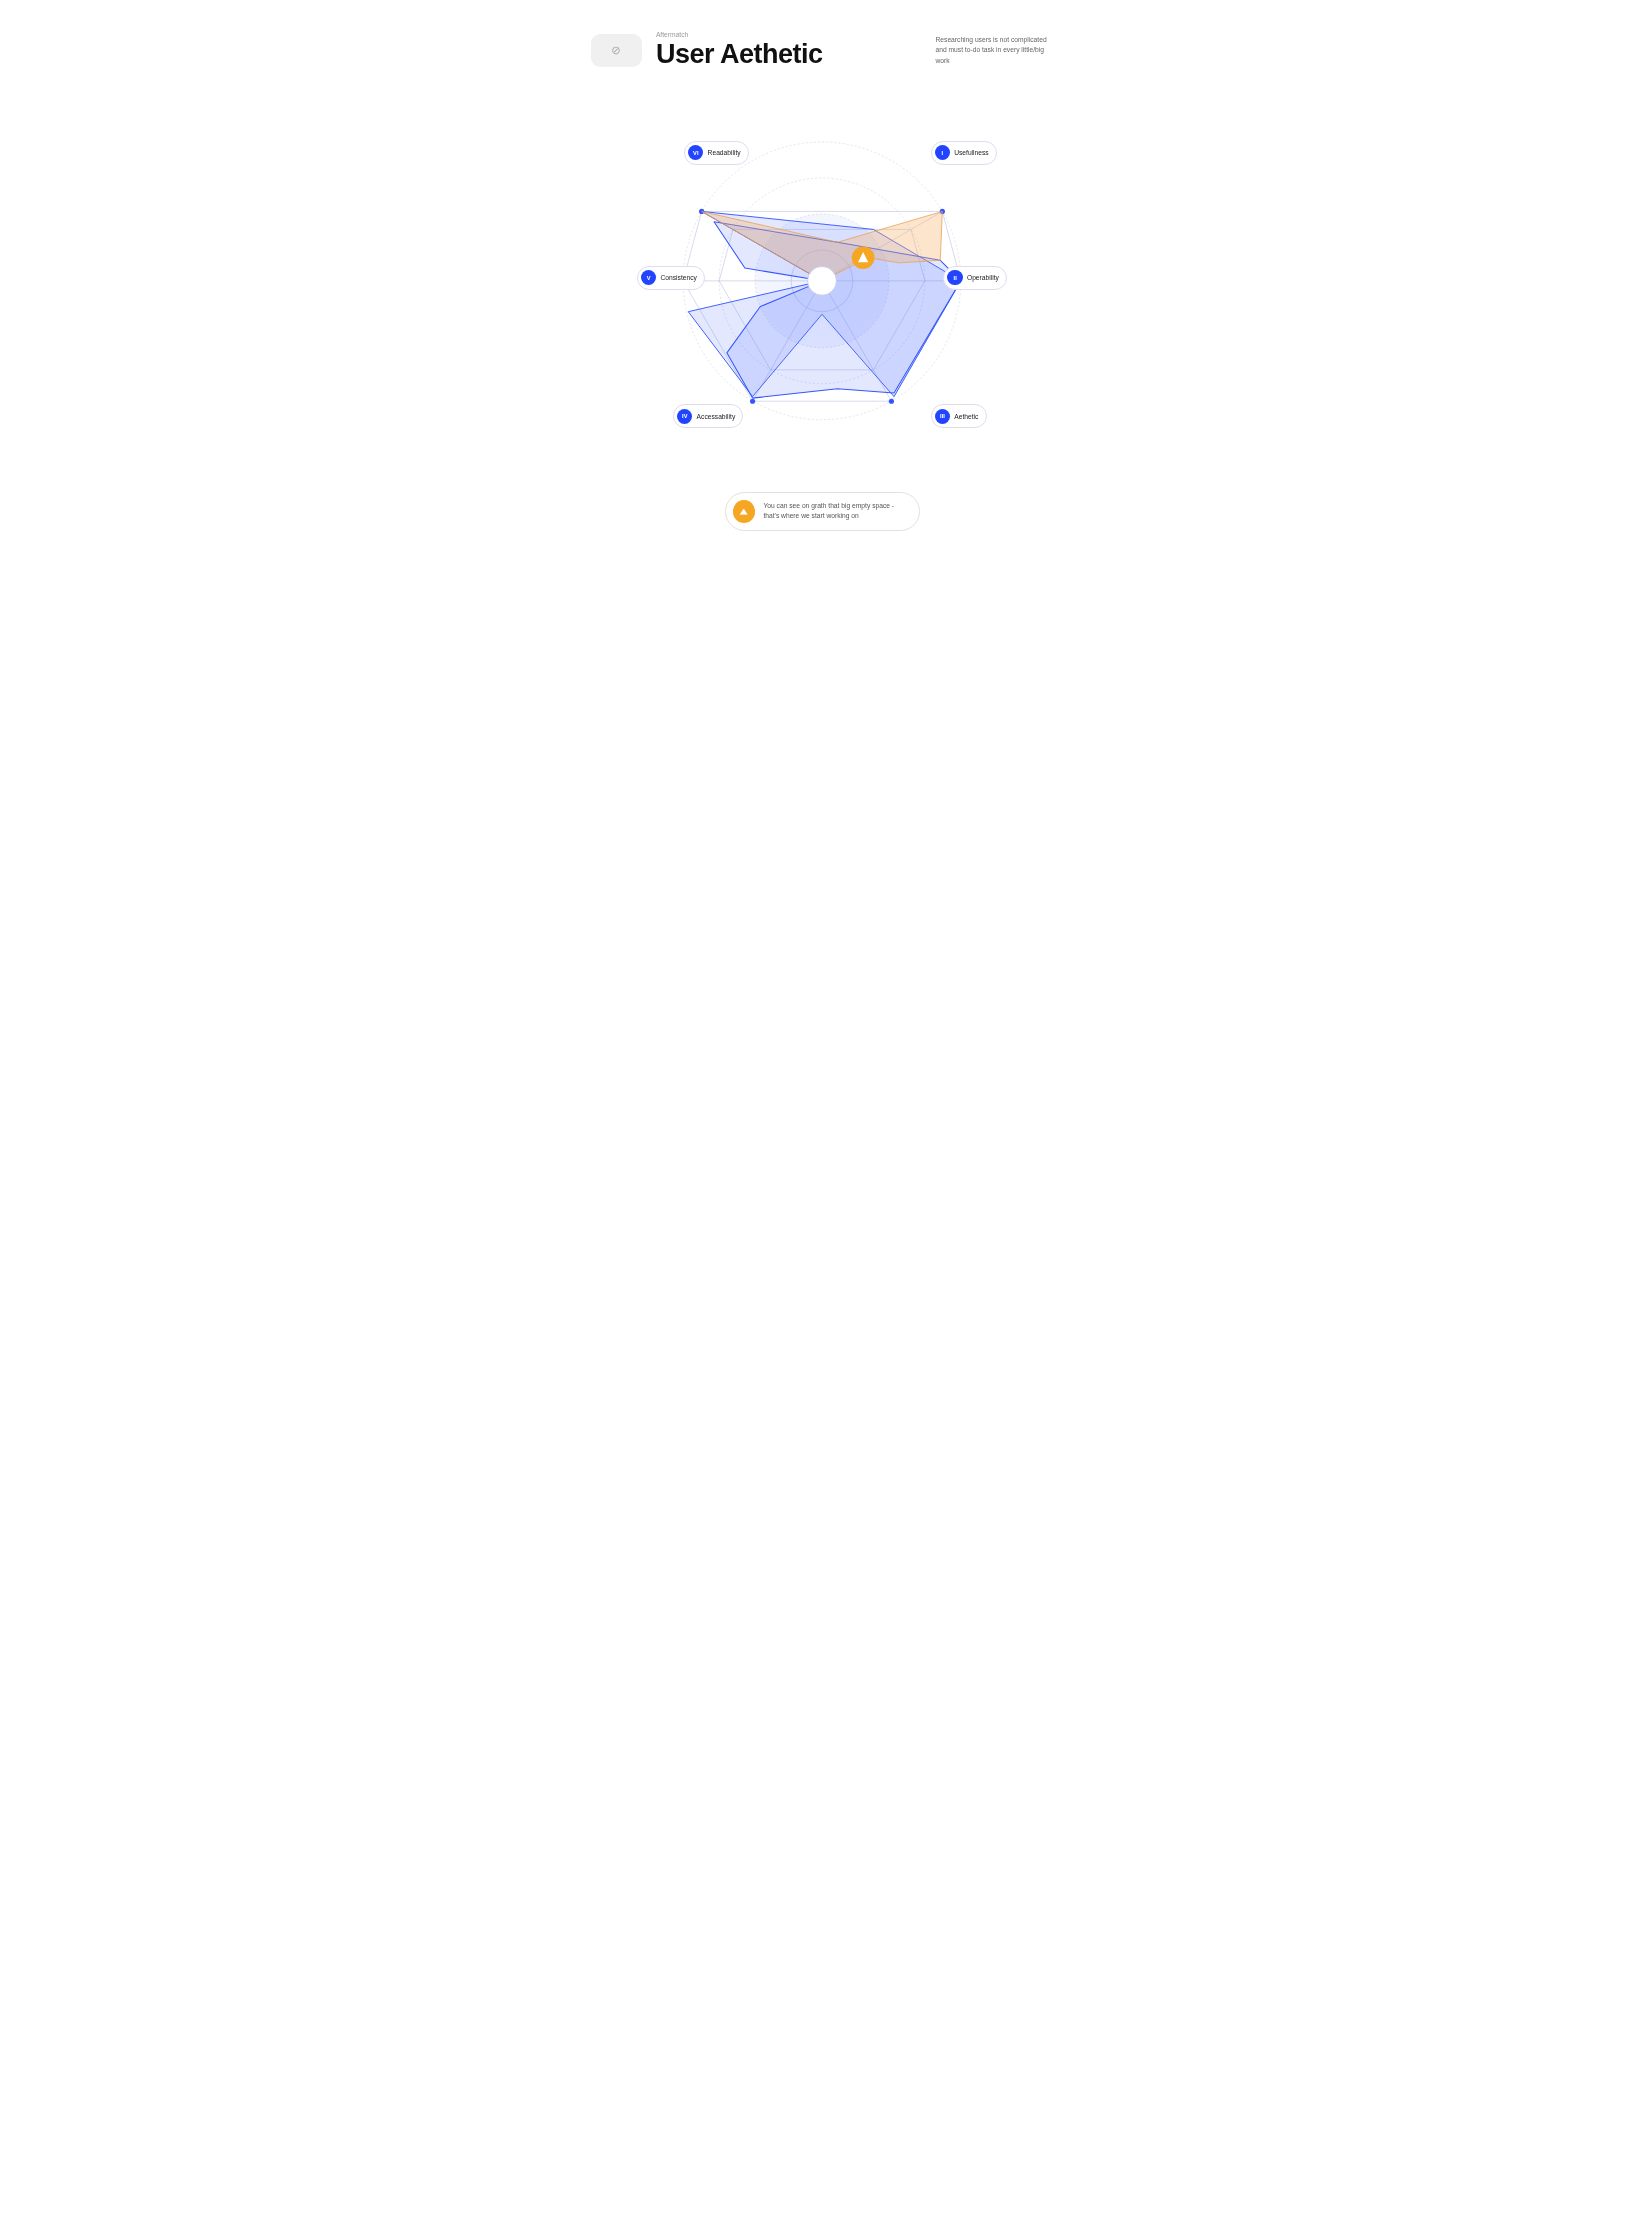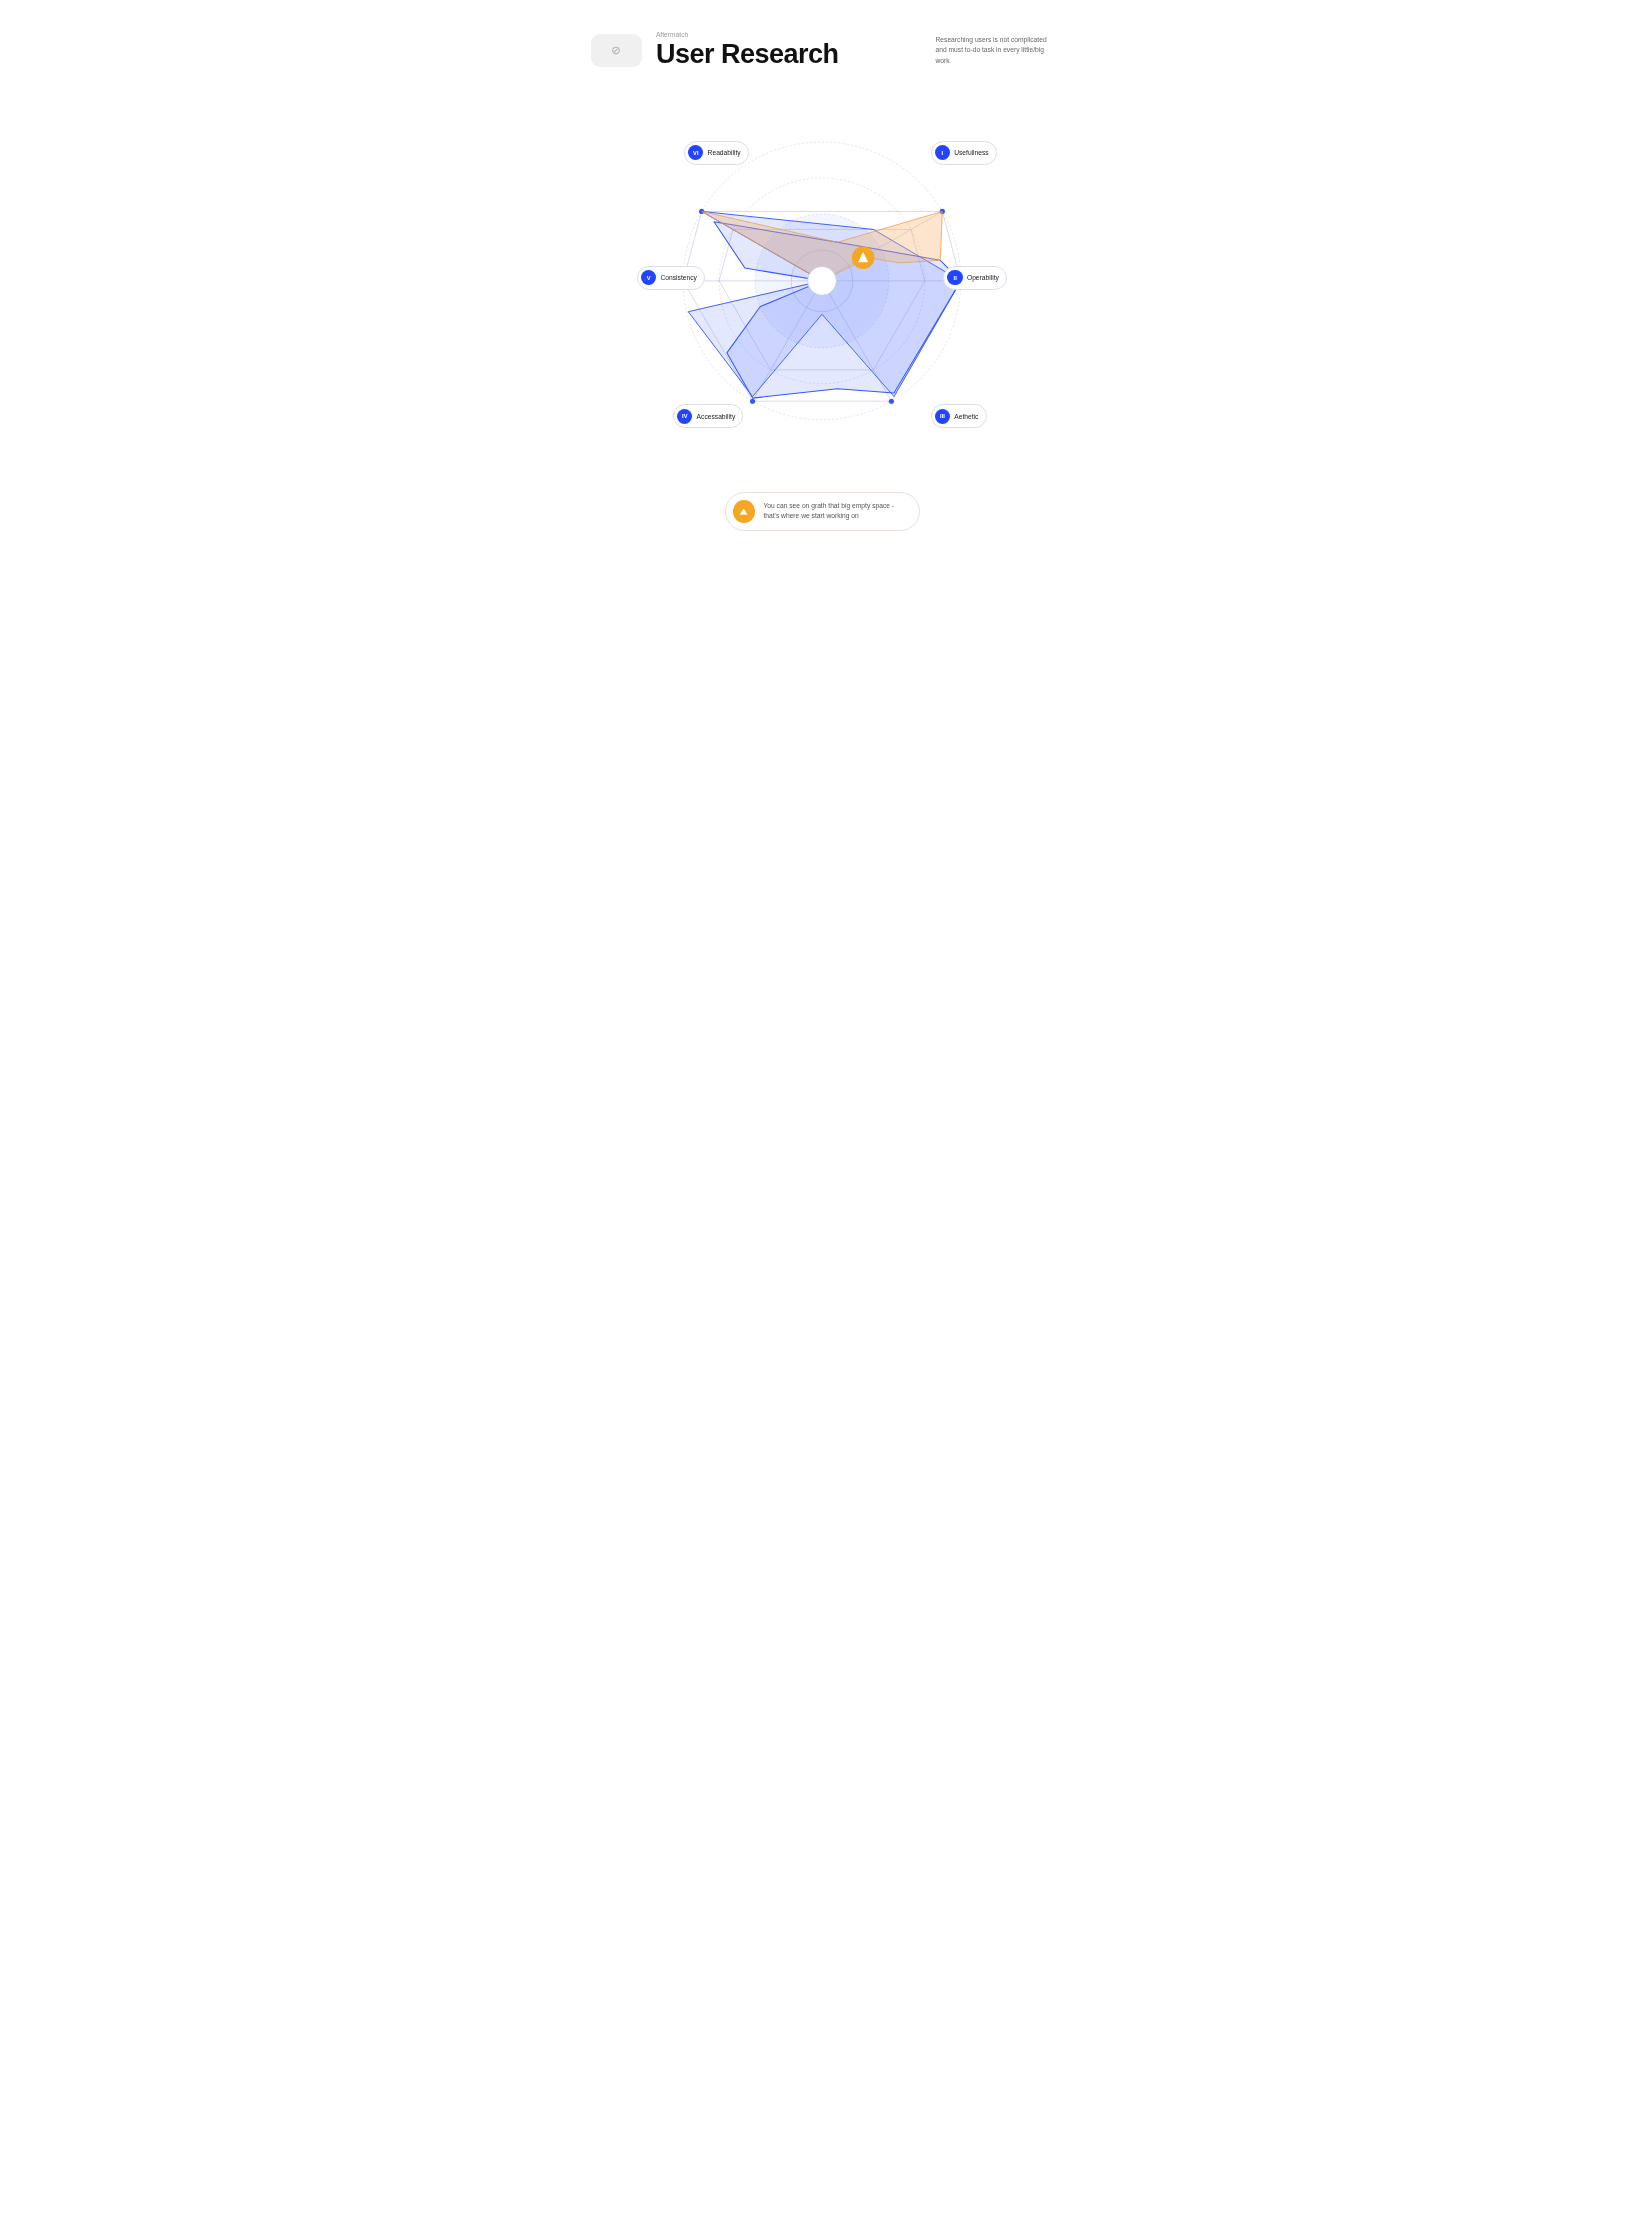--- a/index.html
+++ b/index.html
@@ -145,21 +145,21 @@
 <body>
 
 <div class="page-container">
 
   <div class="header">
     <div class="logo-box">
       <span class="logo-icon">⊘</span>
     </div>
     <div class="header-text">
       <div class="header-brand">Aftermatch</div>
-      <div class="header-title">User Research</div>
+      <div class="header-title">User Aethetic</div>
     </div>
     <div class="header-desc">Researching users is not complicated and must to-do task in every little/big work</div>
   </div>
 
   <div class="chart-section">
     <div class="radar-wrapper">
 
       
       <svg class="radar-svg" viewBox="0 0 700 680">
         <defs>

